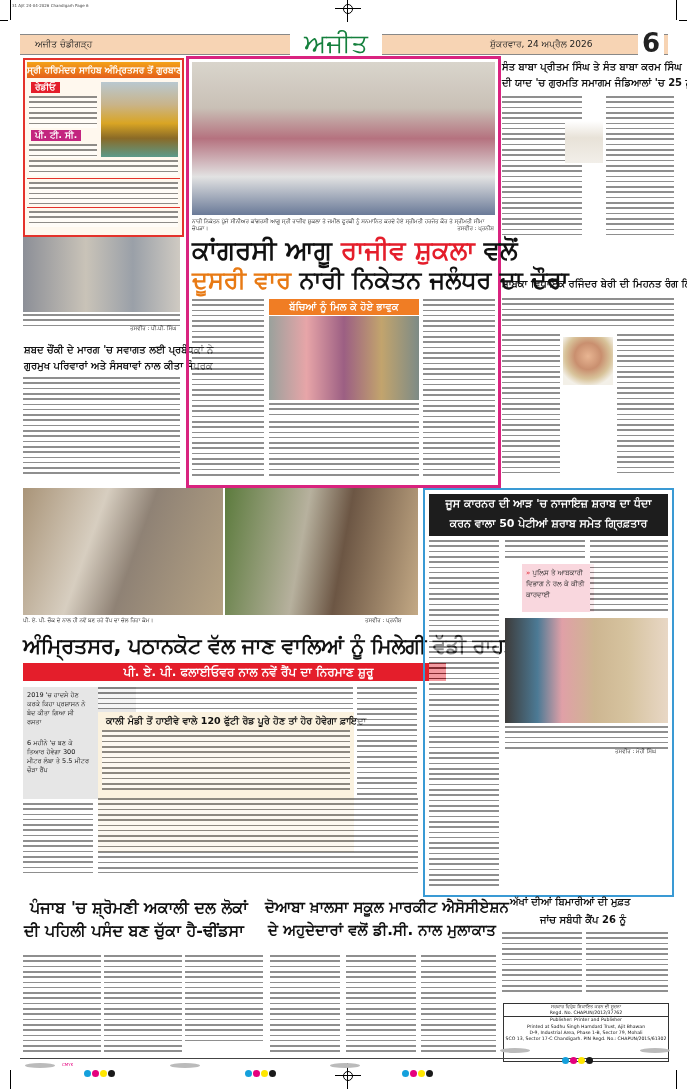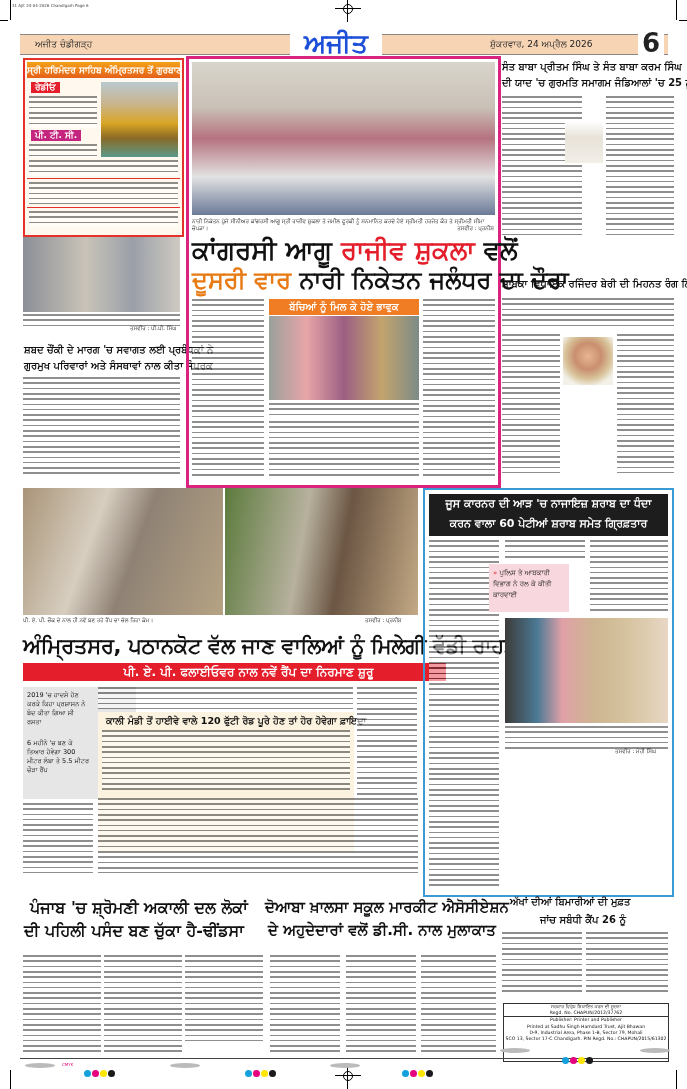--- a/index.html
+++ b/index.html
@@ -6,21 +6,21 @@
   body{width:687px;height:1089px;position:relative;overflow:hidden;font-family:"DejaVu Sans",sans-serif;color:#111;}
   .abs{position:absolute;}
   .slug{top:3px;left:12px;font-size:4px;color:#444;}
   .reg{width:26px;height:26px;}
   .reg:before{content:"";position:absolute;left:12px;top:0;width:1px;height:26px;background:#000;}
   .reg:after{content:"";position:absolute;top:12px;left:0;width:26px;height:1px;background:#000;}
   .reg .c{position:absolute;left:8px;top:8px;width:8px;height:8px;border:1px solid #000;border-radius:50%;}
   .crop{background:#000;}
   .masthead{top:34px;left:20px;width:648px;height:19px;background:#f7d4b4;border-top:1px solid #888;border-bottom:1px solid #888;}
   .masthead .left{position:absolute;left:15px;top:4px;font-size:9px;color:#222;}
-  .masthead .logo{position:absolute;left:270px;top:-6px;font-size:26px;font-weight:bold;color:#1d4ed8;font-family:"DejaVu Serif",serif;background:#fff;padding:0 14px;line-height:28px;}
+  .masthead .logo{position:absolute;left:270px;top:-6px;font-size:26px;font-weight:normal;color:#15803d;font-family:"DejaVu Serif",serif;background:#fff;padding:0 14px;line-height:28px;}
   .masthead .date{position:absolute;left:470px;top:4px;font-size:9px;color:#222;}
   .masthead .pg{position:absolute;right:4px;top:-6px;font-size:26px;font-weight:bold;color:#222;background:#fff;padding:0 4px;line-height:28px;}
   .txt{background:repeating-linear-gradient(to bottom,#333 0,#333 1.6px,#fff 1.6px,#fff 5.3px);opacity:.55;}
   .photo{background:#ccc;}
   .kirtan{top:58px;left:23px;width:157px;height:175px;border:2px solid #e4322b;background:#fff8ee;}
   .kirtan .hd{position:absolute;left:2px;top:2px;right:2px;height:16px;background:linear-gradient(#f3a218,#e5601a);color:#fff;font-size:9px;font-weight:bold;text-align:center;line-height:16px;white-space:nowrap;overflow:hidden;}
   .tag{position:absolute;height:11px;color:#fff;font-size:9px;font-weight:bold;line-height:11px;padding:0 4px;}
   .rajiv{top:56px;left:186px;width:309px;height:426px;border:3px solid #d9237f;}
   .hl{font-weight:bold;white-space:nowrap;}
   .redbar{background:#e41e2b;color:#fff;text-align:center;font-weight:bold;}
@@ -116,25 +116,25 @@
 <div class="abs" style="left:98px;top:712px;width:256px;height:140px;background:#fbf2df;">
   <div class="abs hl" style="left:8px;top:3px;font-size:9.5px;">ਕਾਲੀ ਮੰਡੀ ਤੋਂ ਹਾਈਵੇ ਵਾਲੇ 120 ਫੁੱਟੀ ਰੋਡ ਪੂਰੇ ਹੋਣ ਤਾਂ ਹੋਰ ਹੋਵੇਗਾ ਫ਼ਾਇਦਾ</div>
   <div class="abs txt" style="left:4px;top:18px;width:248px;height:60px;"></div>
 </div>
 <div class="abs txt" style="left:98px;top:798px;width:320px;height:75px;"></div>
 <div class="abs txt" style="left:357px;top:687px;width:60px;height:110px;"></div>
 
 <div class="abs" style="left:423px;top:488px;width:247px;height:405px;border:2px solid #3a9ad4;">
   <div class="abs blackbar" style="left:4px;top:4px;width:239px;height:42px;font-size:11px;line-height:20px;text-align:center;">
     <div>ਜੂਸ ਕਾਰਨਰ ਦੀ ਆੜ 'ਚ ਨਾਜਾਇਜ਼ ਸ਼ਰਾਬ ਦਾ ਧੰਦਾ</div>
-    <div>ਕਰਨ ਵਾਲਾ 60 ਪੇਟੀਆਂ ਸ਼ਰਾਬ ਸਮੇਤ ਗ੍ਰਿਫ਼ਤਾਰ</div>
+    <div>ਕਰਨ ਵਾਲਾ 50 ਪੇਟੀਆਂ ਸ਼ਰਾਬ ਸਮੇਤ ਗ੍ਰਿਫ਼ਤਾਰ</div>
   </div>
   <div class="abs txt" style="left:4px;top:50px;width:70px;height:350px;"></div>
   <div class="abs txt" style="left:80px;top:50px;width:80px;height:20px;"></div>
-  <div class="abs pinkbox" style="left:64px;top:74px;width:80px;height:48px;font-size:7px;line-height:11px;padding:4px;box-sizing:border-box;color:#222;">
+  <div class="abs pinkbox" style="left:97px;top:74px;width:72px;height:48px;font-size:7px;line-height:11px;padding:4px;box-sizing:border-box;color:#222;">
     <span style="color:#e41e2b;">»</span> <span>ਪੁਲਿਸ ਤੇ ਆਬਕਾਰੀ ਵਿਭਾਗ ਨੇ ਰਲ ਕੇ ਕੀਤੀ ਕਾਰਵਾਈ</span>
   </div>
   <div class="abs txt" style="left:165px;top:50px;width:78px;height:72px;"></div>
   <div class="abs photo" style="left:80px;top:128px;width:163px;height:105px;background:linear-gradient(90deg,#3d3b3a 0,#4c7a95 20%,#e0a0a7 35%,#cdb691 55%,#d6c39f 75%,#e8d7c5 100%);"></div>
   <div class="abs txt" style="left:80px;top:236px;width:163px;height:26px;"></div>
   <div class="abs cap" style="left:190px;top:258px;">ਤਸਵੀਰ : ਮੋਹੀ ਸਿੰਘ</div>
 </div>
 
 <div class="abs hl" style="left:30px;top:898px;font-size:16px;">ਪੰਜਾਬ 'ਚ ਸ਼੍ਰੋਮਣੀ ਅਕਾਲੀ ਦਲ ਲੋਕਾਂ</div>
 <div class="abs hl" style="left:24px;top:921px;font-size:16px;">ਦੀ ਪਹਿਲੀ ਪਸੰਦ ਬਣ ਚੁੱਕਾ ਹੈ-ਢੀਂਡਸਾ</div>

